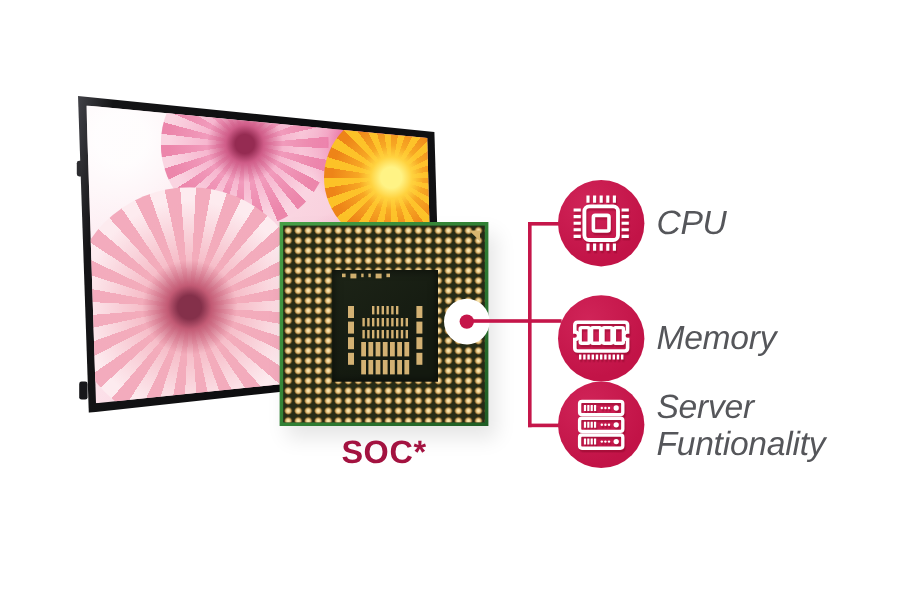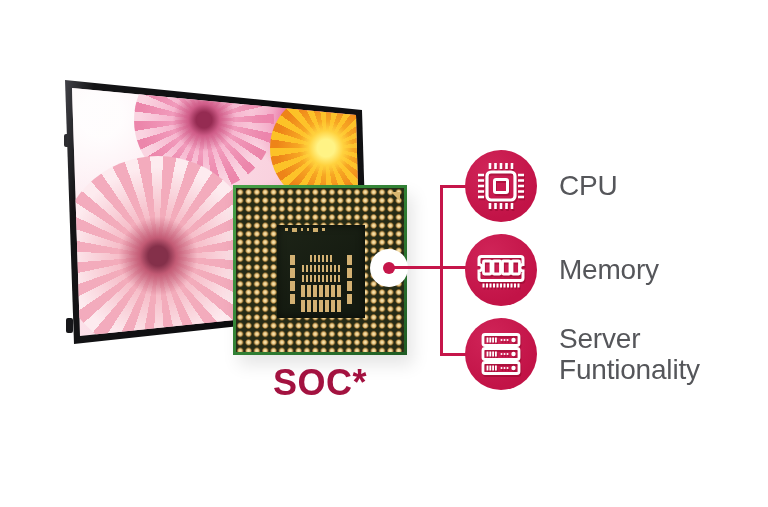--- a/index.html
+++ b/index.html
@@ -81,32 +81,32 @@
   .bar{width:4px;height:12px;}
   
   .anchor{position:absolute;left:370px;top:249px;width:38px;height:38px;border-radius:50%;background:#fff;z-index:5;}
   .anchor-dot{position:absolute;left:13px;top:13px;width:12px;height:12px;border-radius:50%;background:#c5164a;z-index:7;}
   .cline{position:absolute;background:#c5164a;z-index:6;}
   .l-mem{left:388px;top:266px;width:80px;height:3px;}
   .l-vert{left:440px;top:185px;width:3px;height:171px;}
   .l-cpu{left:440px;top:185px;width:30px;height:3px;}
   .l-srv{left:440px;top:353px;width:30px;height:3px;}
   
-  .feature{position:absolute;left:465px;display:flex;align-items:center;gap:22px;z-index:6;}
+  .feature{position:absolute;left:465px;display:flex;align-items:center;gap:10px;z-index:6;font-style:italic;}
   .badge{
     width:72px;height:72px;border-radius:50%;flex:0 0 auto;
     background:radial-gradient(circle at 35% 28%,#d02458 0%,#c21347 70%);
     display:flex;align-items:center;justify-content:center;
   }
   .badge svg{display:block;filter:drop-shadow(1.5px 2px 0 rgba(120,0,30,.35));}
   .f-label{font-size:28px;color:#55565a;line-height:1.12;max-width:178px;letter-spacing:-.2px;}
   
   .soc-label{
     position:absolute;left:233px;top:362px;width:174px;text-align:center;
-    font-size:36px;font-weight:bold;color:#a31240;letter-spacing:.5px;
+    font-size:27px;font-weight:bold;color:#a31240;letter-spacing:.5px;
   }
   .footnote{position:absolute;left:66px;top:448px;font-size:21px;color:#58585a;letter-spacing:-.2px;}
 </style>
 </head>
 <body>
 
 <div class="canvas">
 
   <div class="tv" aria-label="Flat display panel showing pink dahlia flowers and an orange flower">
     <div class="tv-tab"></div>
@@ -216,21 +216,21 @@
         <rect x="29.5" y="29.5" width="13" height="13" rx="1.5" stroke-width="3"></rect>
         <path stroke-width="2.6" d="M25 13v6M30.5 13v6M36 13v6M41.5 13v6M47 13v6
                                      M25 53v6M30.5 53v6M36 53v6M41.5 53v6M47 53v6
                                      M13 25h6M13 30.5h6M13 36h6M13 41.5h6M13 47h6
                                      M53 25h6M53 30.5h6M53 36h6M53 41.5h6M53 47h6"></path>
       </svg>
     </div>
     <div class="f-label">CPU</div>
   </div>
 
-  <div class="feature" style="top:234px;">
+  <div class="feature" style="top:246px;">
     <div class="badge">
       <svg width="72" height="72" viewBox="0 0 72 72" fill="none" stroke="#ffffff">
         <path stroke-width="3" d="M16.5 22.5H55.5Q58 22.5 58 25V30.6A3.2 3.2 0 0 0 58 37V44Q58 46.5 55.5 46.5H16.5Q14 46.5 14 44V37A3.2 3.2 0 0 0 14 30.6V25Q14 22.5 16.5 22.5Z"></path>
         <rect x="18.5" y="27" width="7.5" height="13" rx="1" stroke-width="2.8"></rect>
         <rect x="28" y="27" width="7.5" height="13" rx="1" stroke-width="2.8"></rect>
         <rect x="37.5" y="27" width="7.5" height="13" rx="1" stroke-width="2.8"></rect>
         <rect x="47" y="27" width="7.5" height="13" rx="1" stroke-width="2.8"></rect>
         <path stroke-width="2" d="M18.5 49.5v4M22 49.5v4M25.5 49.5v4M29 49.5v4M32.5 49.5v4M36 49.5v4M39.5 49.5v4M43 49.5v4M46.5 49.5v4M50 49.5v4M53.5 49.5v4"></path>
       </svg>
     </div>

